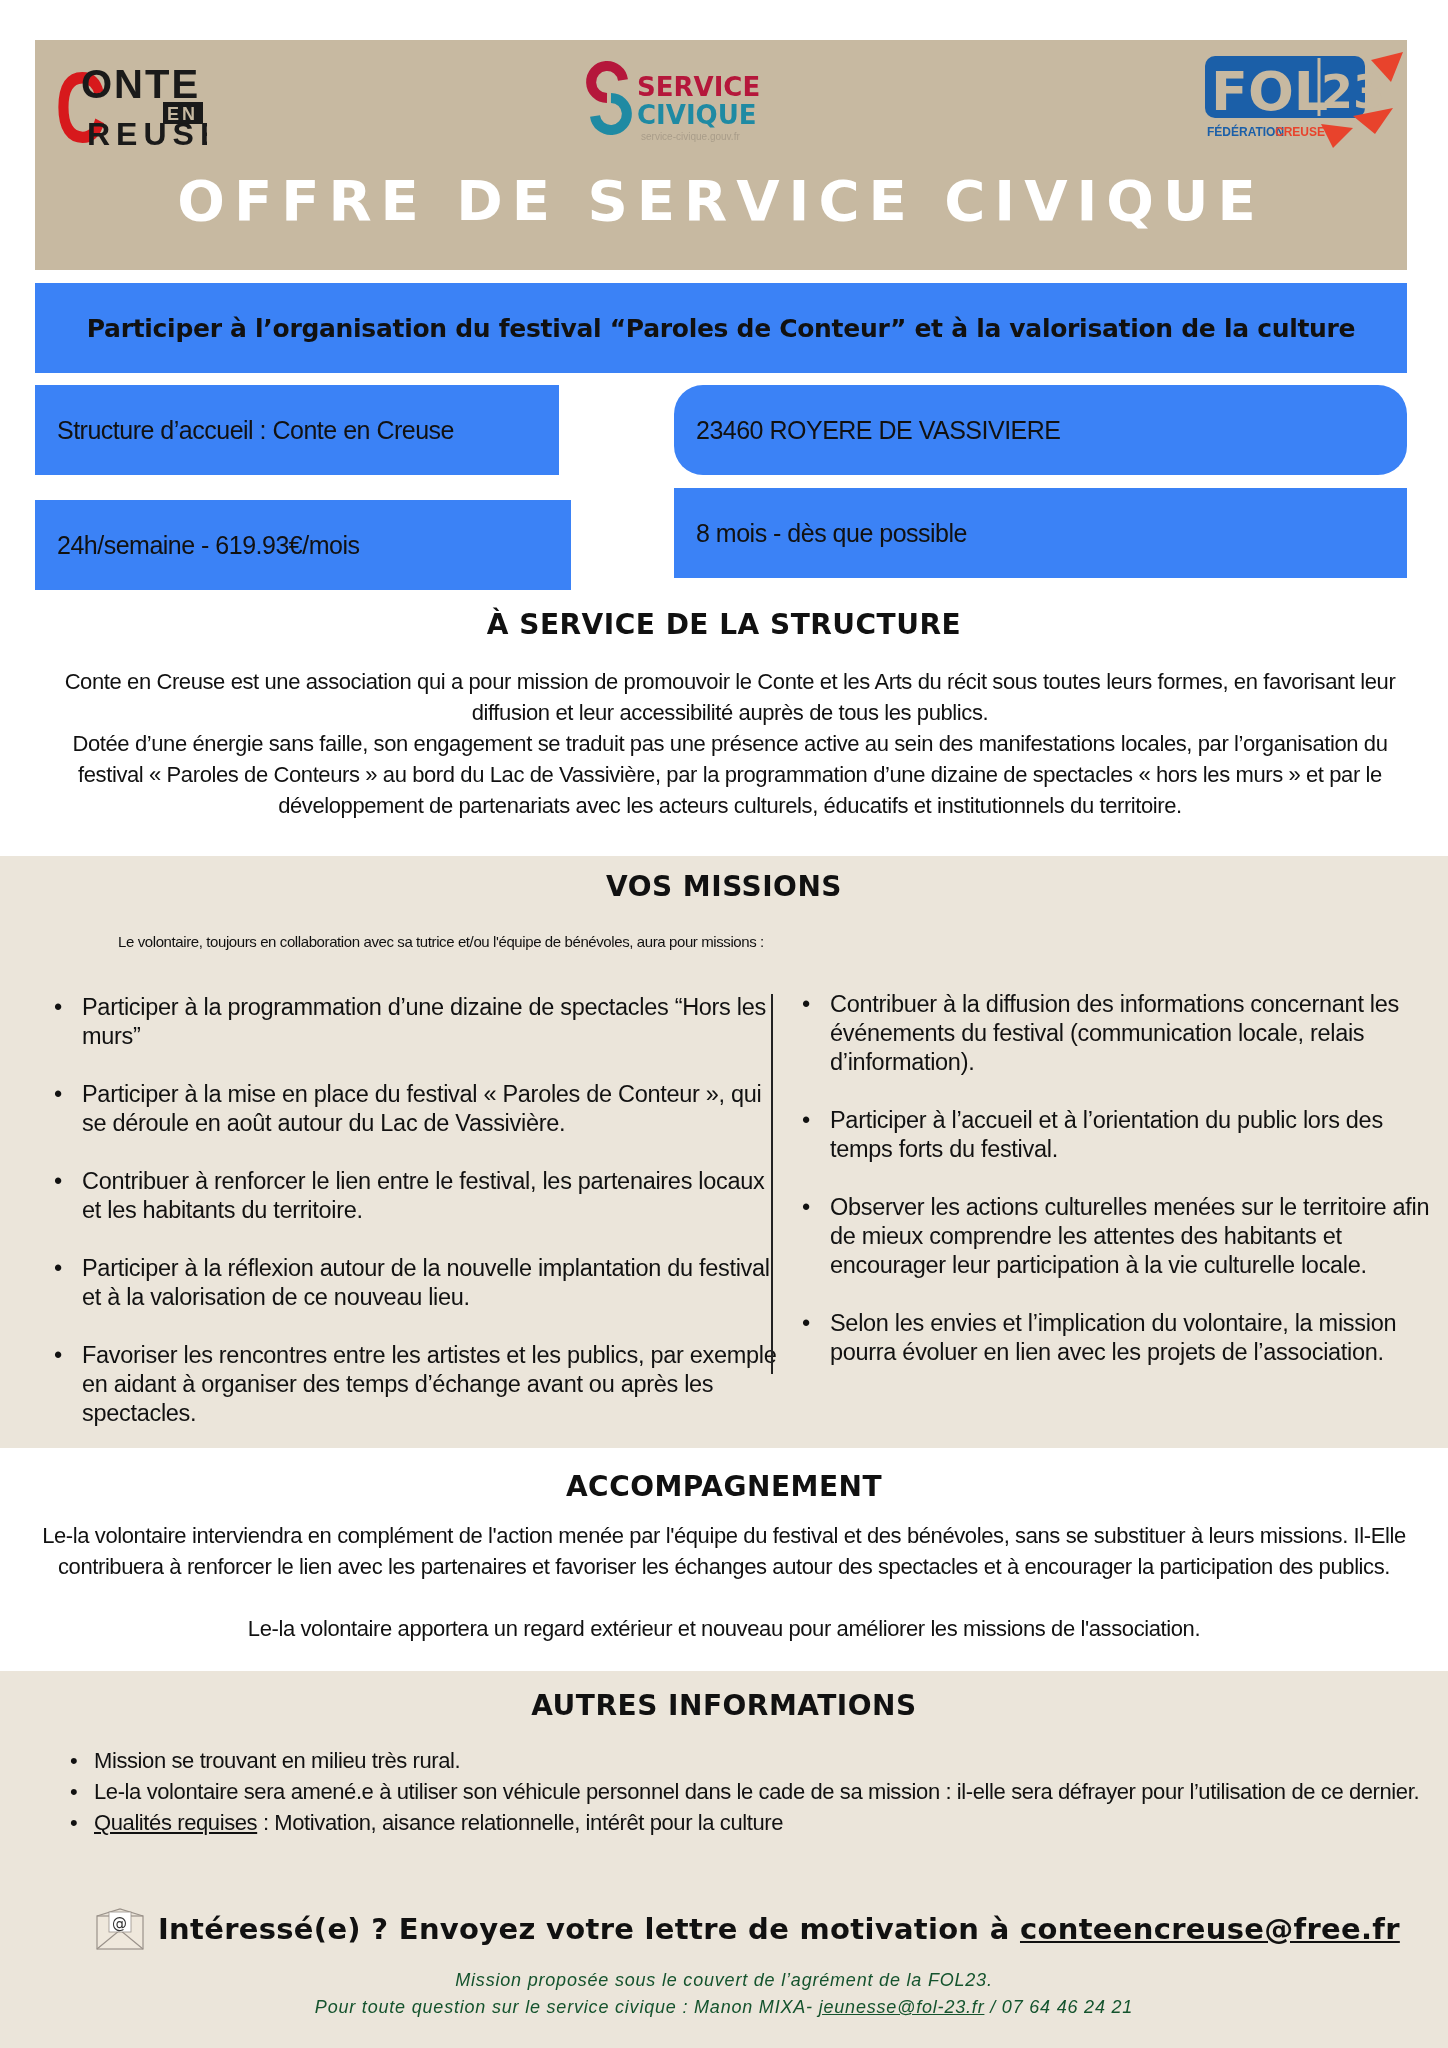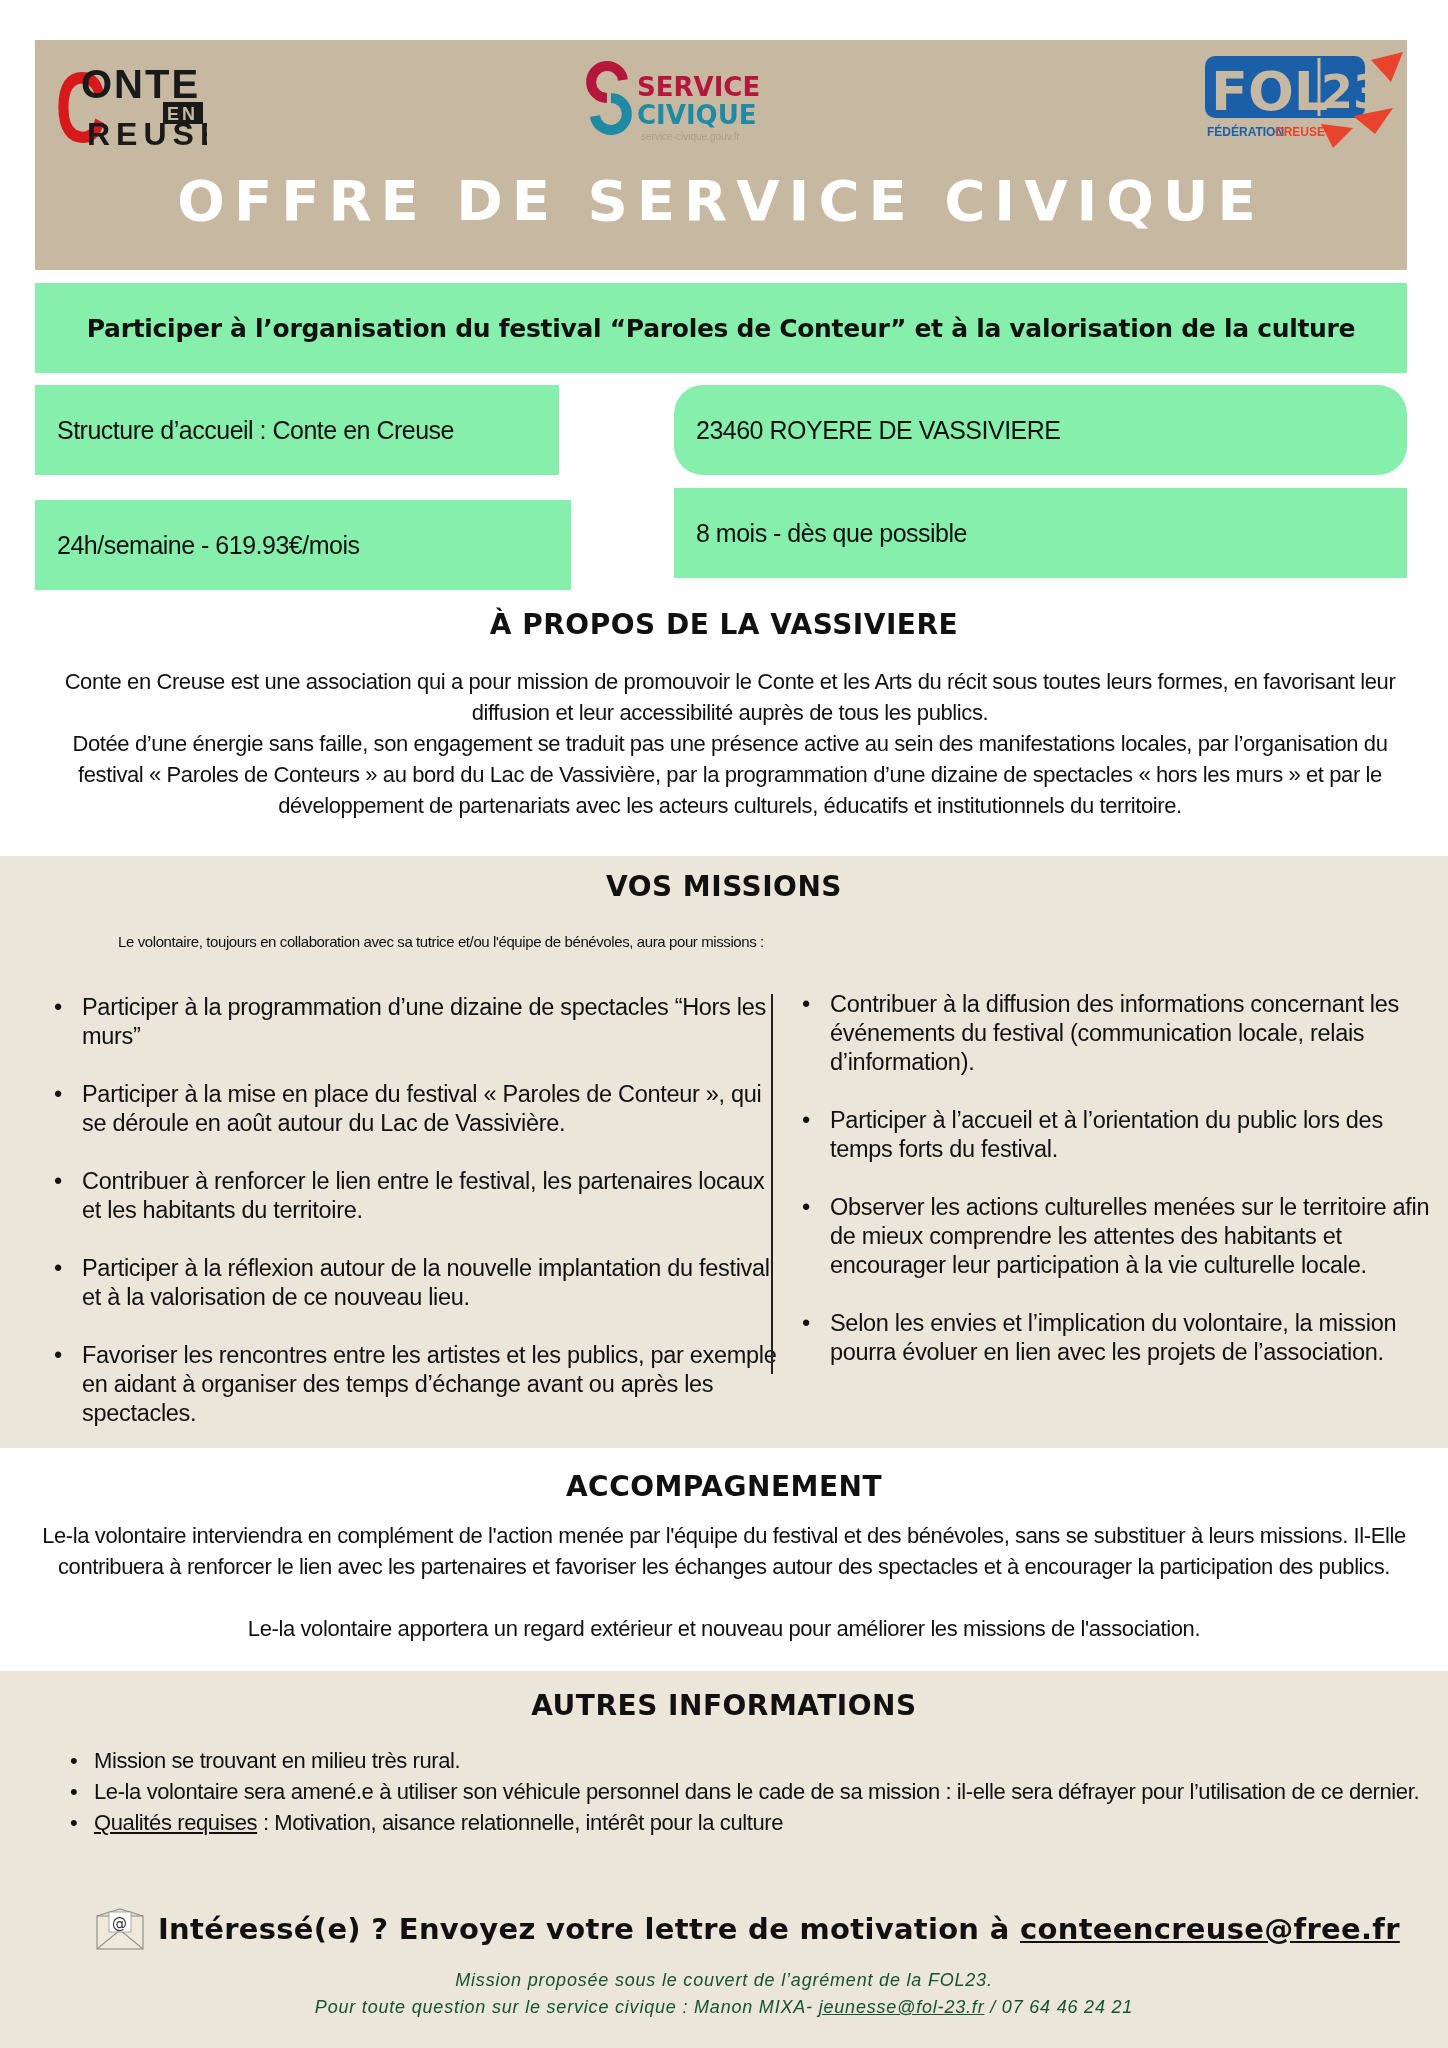--- a/index.html
+++ b/index.html
@@ -12,21 +12,21 @@
   }
   .logo-conte { position: absolute; left: 22px; top: 16px; width: 150px; height: 92px; }
   .logo-sc { position: absolute; left: 550px; top: 18px; width: 210px; height: 90px; }
   .logo-fol { position: absolute; left: 1168px; top: 12px; width: 200px; height: 100px; }
   .main-title {
     position: absolute; left: 0; right: 0; top: 128px; text-align: center;
     color: #ffffff; font-weight: bold; font-size: 56px; letter-spacing: 9px;
     font-family: "DejaVu Sans", sans-serif;
   }
 
-  .box { position: absolute; background: #86efac; }
+  .box { position: absolute; background: #3b82f6; }
   .box-subtitle { left: 35px; top: 283px; width: 1372px; height: 90px;
     display: flex; align-items: center; justify-content: center;
     font-weight: bold; font-size: 25px; font-family: "DejaVu Sans", sans-serif; letter-spacing: -0.3px; }
   .info-box { height: 90px; display: flex; align-items: center; padding-left: 22px; font-size: 25px; letter-spacing: -0.5px; }
   .ib1 { left: 35px; top: 385px; width: 524px; }
   .ib2 { left: 674px; top: 385px; width: 733px; border-radius: 29px; }
   .ib3 { left: 35px; top: 500px; width: 536px; }
   .ib4 { left: 674px; top: 488px; width: 733px; }
 
   .sec-title { position: absolute; left: 0; width: 1448px; text-align: center;
@@ -88,21 +88,21 @@
 
   <div class="main-title">OFFRE DE SERVICE CIVIQUE</div>
 </div>
 
 <div class="box box-subtitle">Participer à l’organisation du festival “Paroles de Conteur” et à la valorisation de la culture</div>
 <div class="box info-box ib1">Structure d’accueil : Conte en Creuse</div>
 <div class="box info-box ib2">23460 ROYERE DE VASSIVIERE</div>
 <div class="box info-box ib3">24h/semaine - 619.93€/mois</div>
 <div class="box info-box ib4">8 mois - dès que possible</div>
 
-<div class="sec-title" style="top:608px;">À PROPOS DE LA VASSIVIERE</div>
+<div class="sec-title" style="top:608px;">À SERVICE DE LA STRUCTURE</div>
 <div class="para" style="left:60px; top:666px; width:1340px;">Conte en Creuse est une association qui a pour mission de promouvoir le Conte et les Arts du récit sous toutes leurs formes, en favorisant leur diffusion et leur accessibilité auprès de tous les publics.</div>
 <div class="para" style="left:60px; top:728px; width:1340px;">Dotée d’une énergie sans faille, son engagement se traduit pas une présence active au sein des manifestations locales, par l’organisation du festival « Paroles de Conteurs » au bord du Lac de Vassivière, par la programmation d’une dizaine de spectacles « hors les murs » et par le développement de partenariats avec les acteurs culturels, éducatifs et institutionnels du territoire.</div>
 
 <div class="band" style="top:856px; height:592px;"></div>
 <div class="sec-title" style="top:870px;">VOS MISSIONS</div>
 <div class="para" style="left:60px; top:926px; width:1200px; text-align:left; padding-left:58px; font-size:15px;">Le volontaire, toujours en collaboration avec sa tutrice et/ou l'équipe de bénévoles, aura pour missions :</div>
 
 <ul class="missions" style="left:49px; top:993px; width:735px;">
   <li>Participer à la programmation d’une dizaine de spectacles “Hors les murs”</li>
   <li>Participer à la mise en place du festival « Paroles de Conteur », qui se déroule en août autour du Lac de Vassivière.</li>

